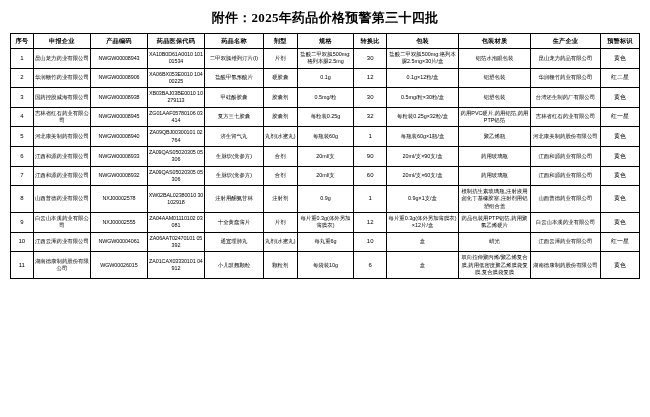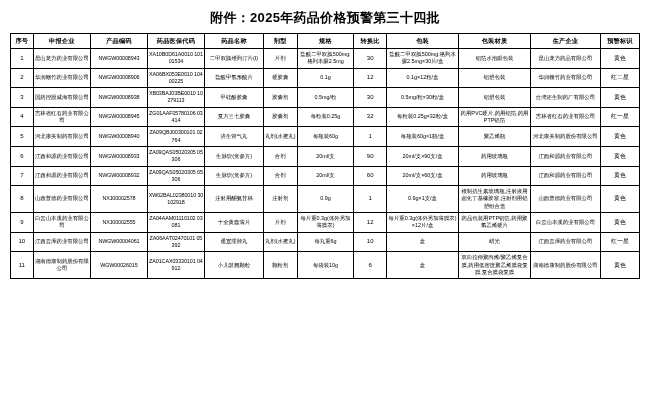--- a/index.html
+++ b/index.html
@@ -15,21 +15,21 @@
     overflow: hidden;
   }
   .page {
     width: 650px;
     height: 417px;
     box-sizing: border-box;
     padding: 8px 10px 0 10px;
   }
   .doc-title {
     text-align: center;
-    font-family: Liberation Sans, sans-serif;
+    font-family: Liberation Serif, serif;
     font-weight: bold;
     font-size: 13px;
     letter-spacing: 0.3px;
     margin: 2px 0 7px 0;
     line-height: 16px;
   }
   table.price-table {
     border-collapse: collapse;
     table-layout: fixed;
     width: 630px;

